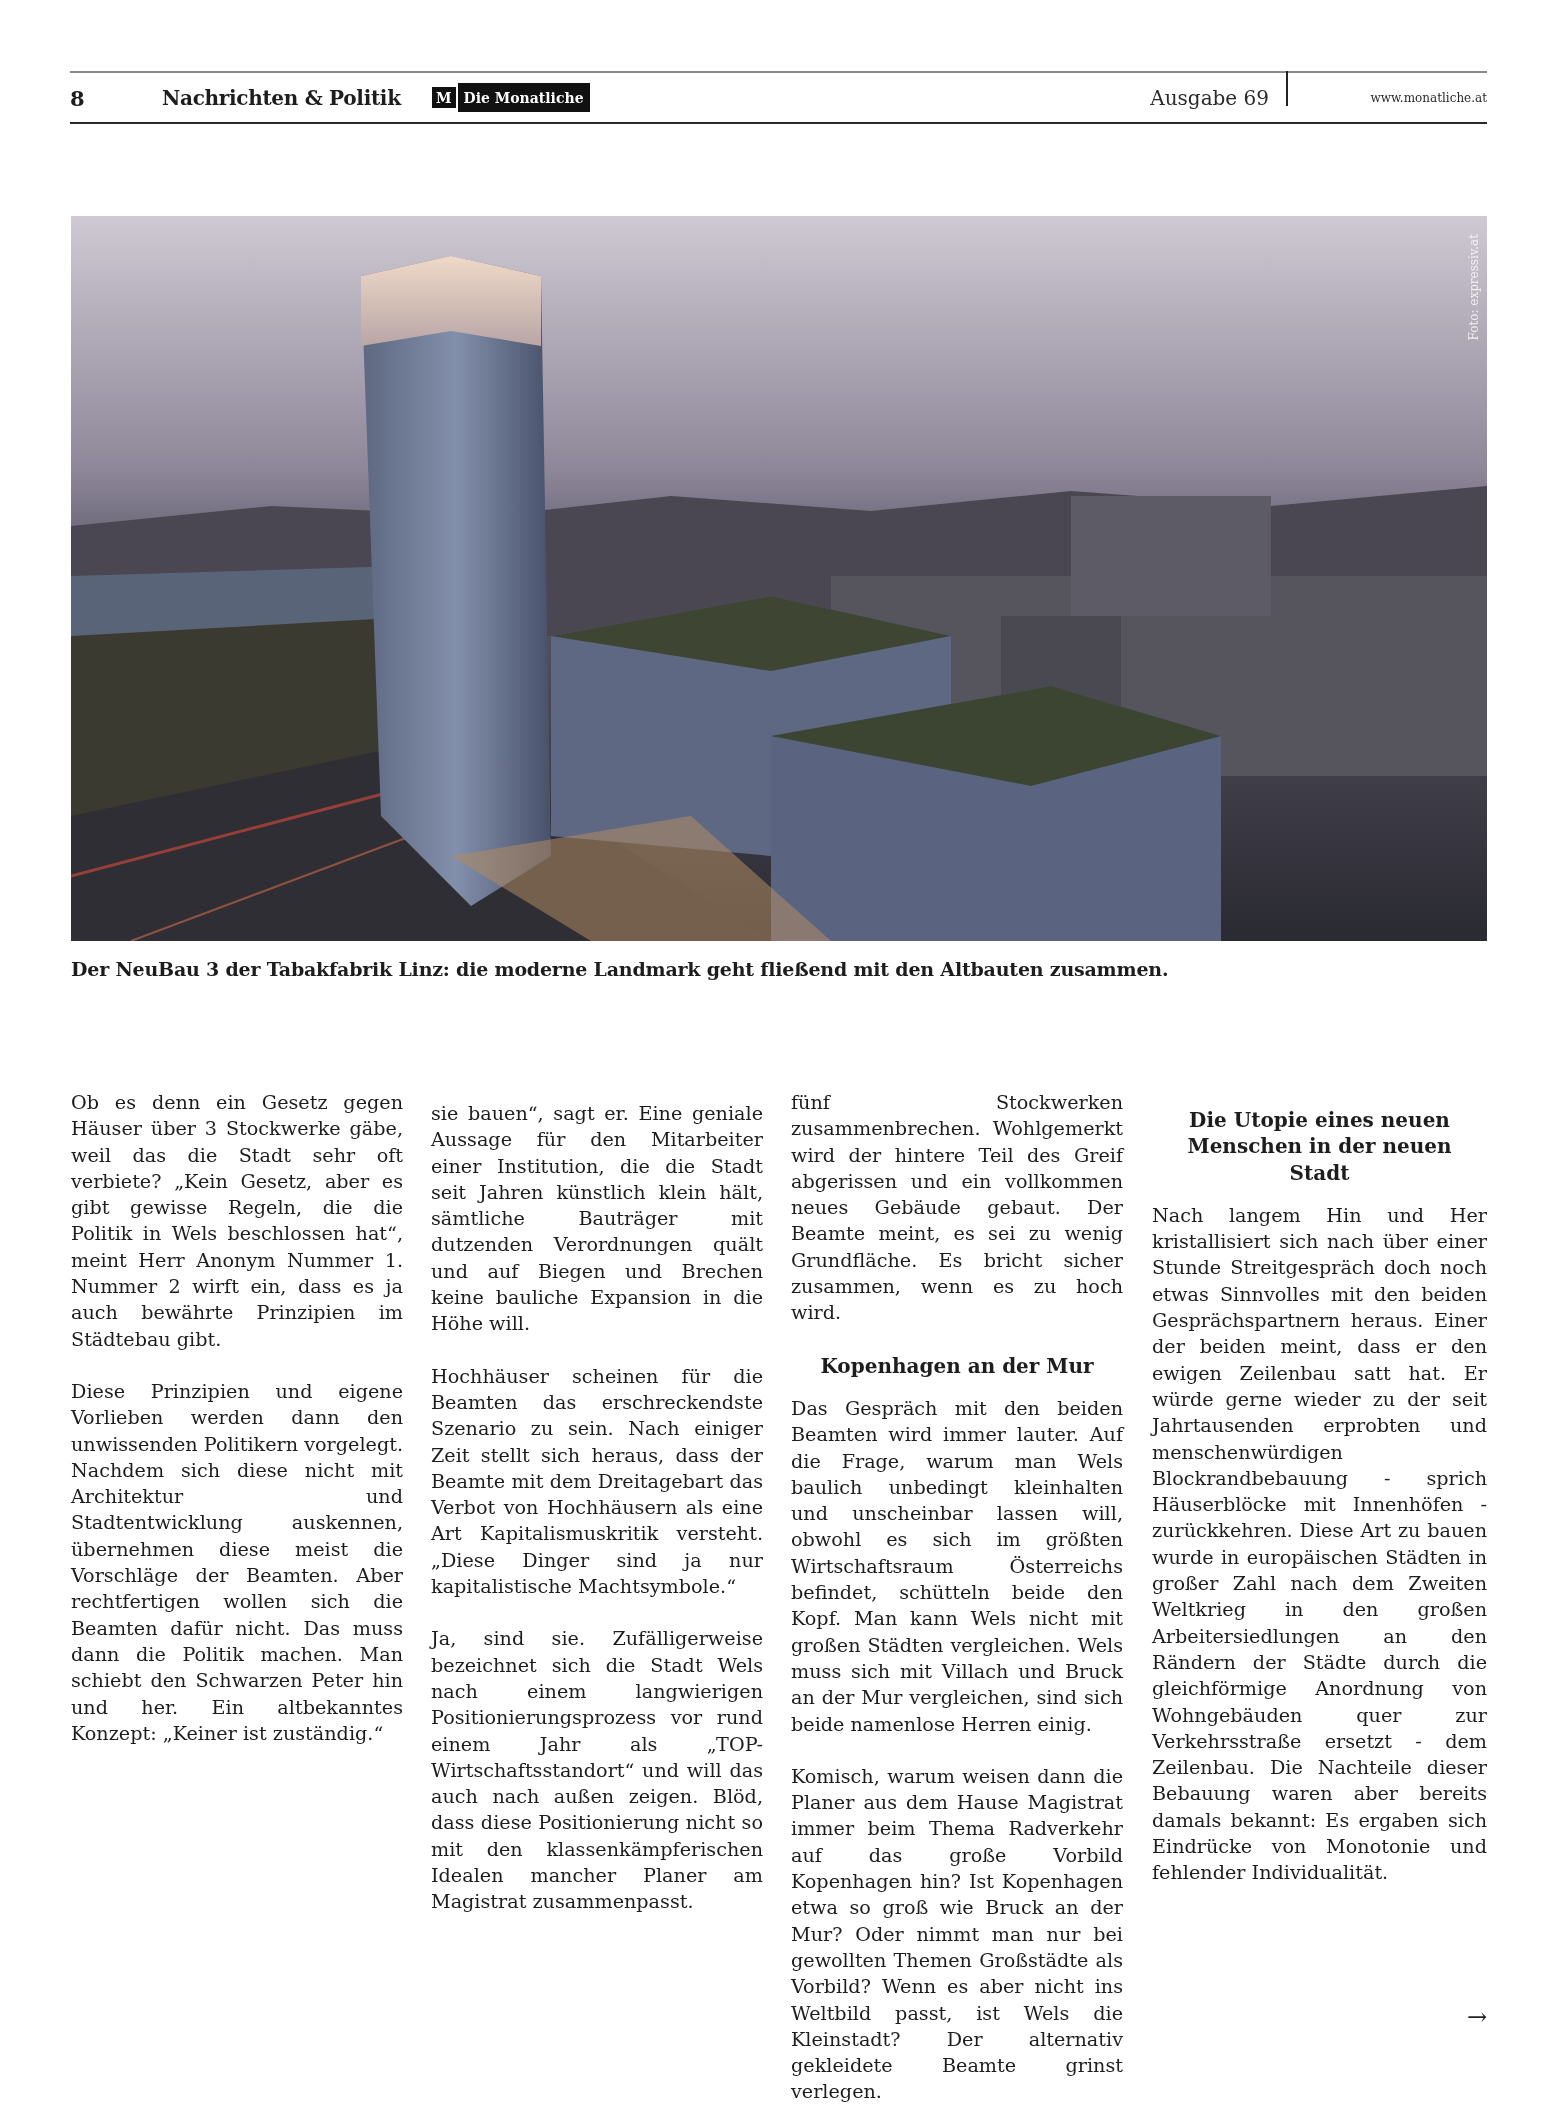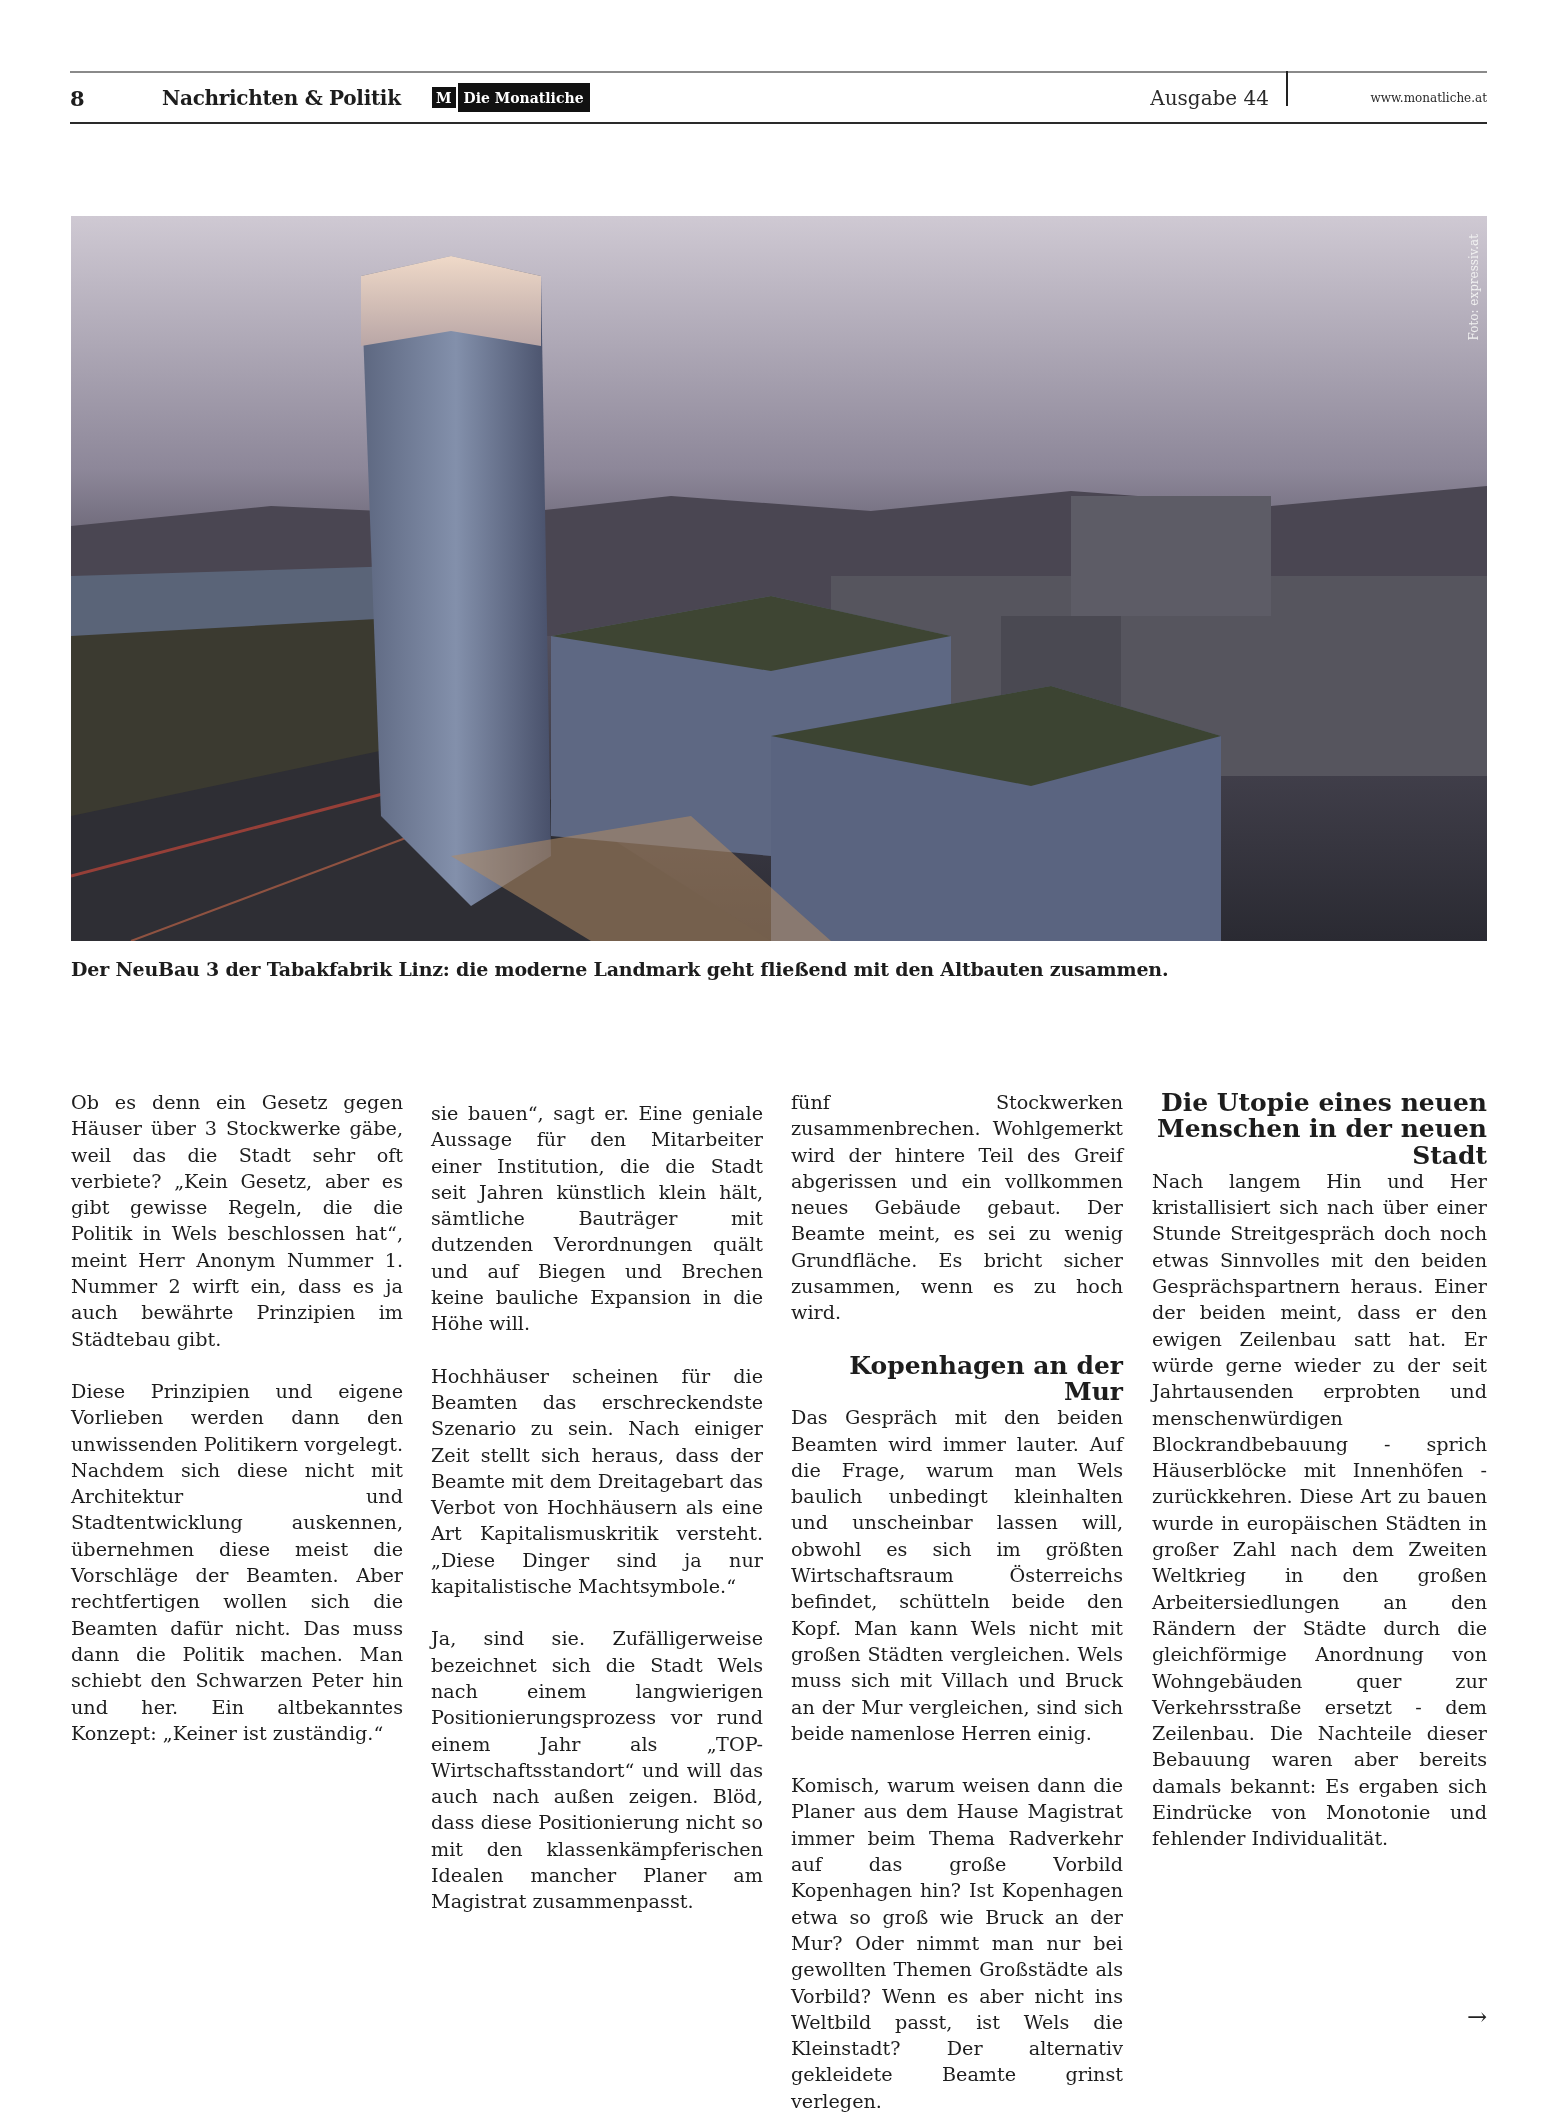--- a/index.html
+++ b/index.html
@@ -28,38 +28,38 @@
   .credit { position: absolute; right: 6px; top: 18px; writing-mode: vertical-rl; transform: rotate(180deg);
             color: #f2f2f2; font-size: 12px; font-family: "DejaVu Serif", serif; }
 
   .caption { position: absolute; left: 71px; top: 958px; font-size: 19px; font-weight: bold;
              letter-spacing: -0.2px; }
 
   
   .col { position: absolute; top: 1090px; width: 332px; font-size: 19.2px; line-height: 26.3px;
          text-align: justify; hyphens: manual; }
   .col p { margin: 0 0 26px 0; }
-  .col h3 { margin: 0; font-size: 25px; line-height: 26.3px; font-weight: bold; text-align: right; }
+  .col h3 { margin: 17px; font-size: 20px; line-height: 26.3px; font-weight: bold; text-align: center; }
   .c1 { left: 71px; }
   .c2 { left: 431px; margin-top: 11px; }
   .c3 { left: 791px; }
   .c4 { left: 1152px; width: 335px; }
   .more { position: absolute; right: 72px; top: 2003px; font-size: 24px; color: #222; }
 </style>
 </head>
 <body>
 
 <div class="rule top"></div>
 <div class="hdr pagenum">8</div>
 <div class="hdr section">Nachrichten &amp; Politik</div>
 <div class="hdr logo">
   <span class="m">M</span>
   <span class="name">Die Monatliche</span>
 </div>
-<div class="hdr issue">Ausgabe 44</div>
+<div class="hdr issue">Ausgabe 69</div>
 <div class="vsep"></div>
 <div class="hdr site">www.monatliche.at</div>
 <div class="rule bottom"></div>
 
 <div class="photo">
   <svg viewBox="0 0 1416 725" preserveAspectRatio="none">
     <defs>
       <linearGradient id="sky" x1="0" y1="0" x2="0" y2="1">
         <stop offset="0" stop-color="#cfc9d3"></stop>
         <stop offset="0.35" stop-color="#8d8799"></stop>

